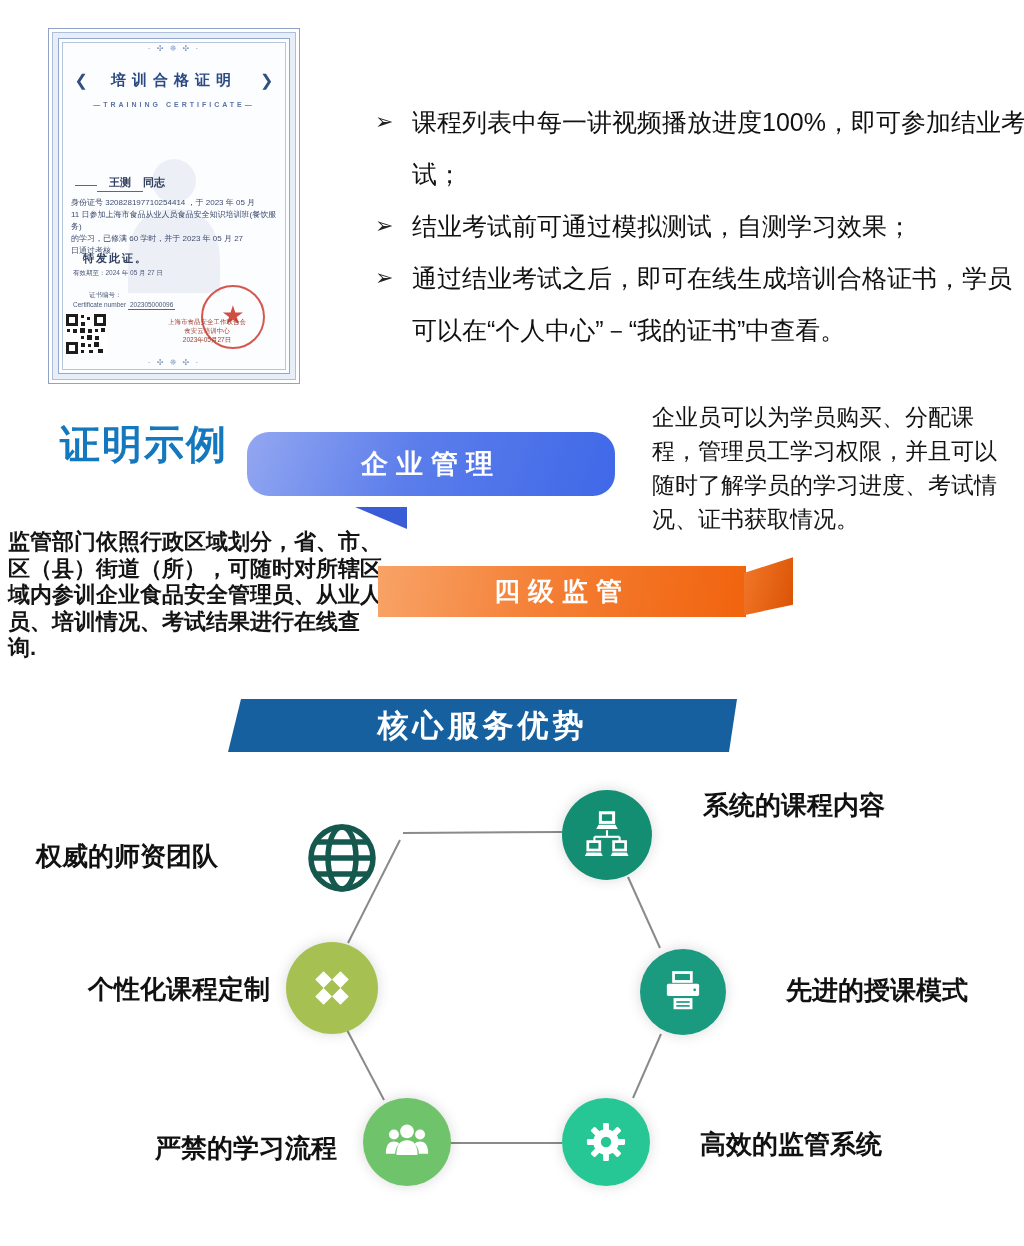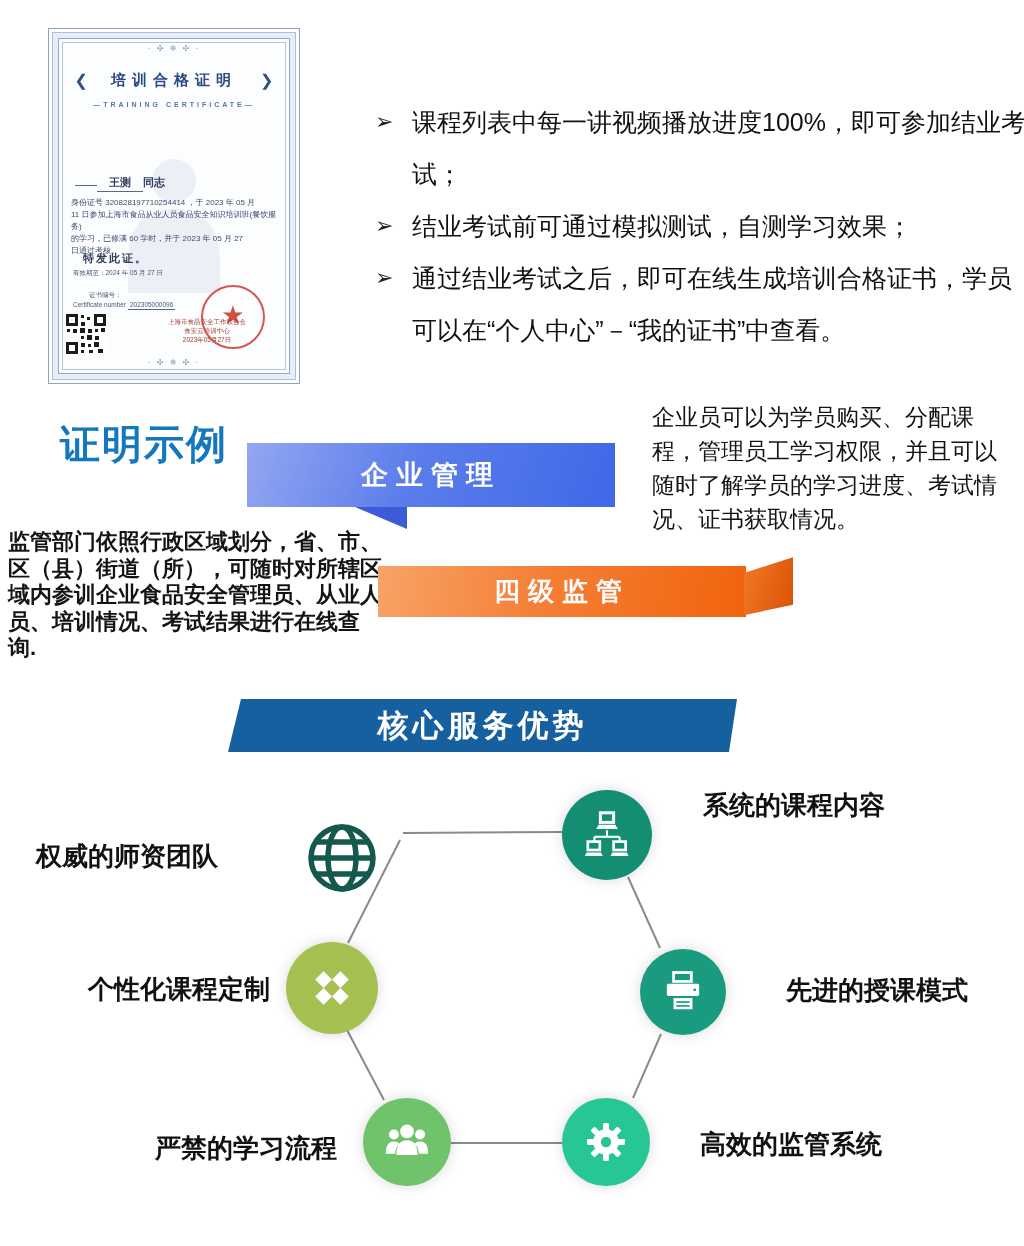--- a/index.html
+++ b/index.html
@@ -38,22 +38,22 @@
   
   .bullets { position:absolute; left:375px; top:96px; width:655px; list-style:none; }
   .bullets li { position:relative; padding-left:37px; font-size:25px; line-height:52px; color:#111111; }
   .bullets .arrow { position:absolute; left:0; top:0; font-size:22px; color:#222; }
 
   
   .example-label { position:absolute; left:60px; top:396px; font-size:40px; font-weight:bold; color:#1478be; letter-spacing:2px;margin-top:21px; }
 
   
   .banner { position:absolute; display:flex; align-items:center; justify-content:center; color:#fff; font-weight:bold; }
-  .banner-blue { left:247px; top:443px; width:368px; height:64px; font-size:27px; letter-spacing:8px;
-    background:linear-gradient(110deg,#93a7f1 0%, #5b7deb 45%, #3f68e8 100%); }
+  .banner-blue { left:247px; top:432px; width:368px; height:64px; font-size:27px; letter-spacing:8px;
+    background:linear-gradient(110deg,#93a7f1 0%, #5b7deb 45%, #3f68e8 100%);border-radius:22px; }
   .banner-blue-fold { position:absolute; left:355px; top:507px; width:52px; height:22px;
     background:#3a5cd6; clip-path:polygon(0 0,100% 0,100% 100%); }
   .banner-orange { left:378px; top:566px; width:368px; height:51px; font-size:26px; letter-spacing:8px;
     background:linear-gradient(100deg,#f8a367 0%, #f47f35 45%, #f1630d 100%); }
   .banner-orange-fold { position:absolute; left:744px; top:556px; width:49px; height:61px;
     background:linear-gradient(105deg,#f3782a,#da5203); clip-path:polygon(0 28%,100% 2%,100% 80%,0 97%); }
   .banner-dark { left:228px; top:699px; width:509px; height:53px; font-size:31px; letter-spacing:4px;
     background:#17609f; clip-path:polygon(13px 0,100% 0,calc(100% - 8px) 100%,0 100%); }
 
   

